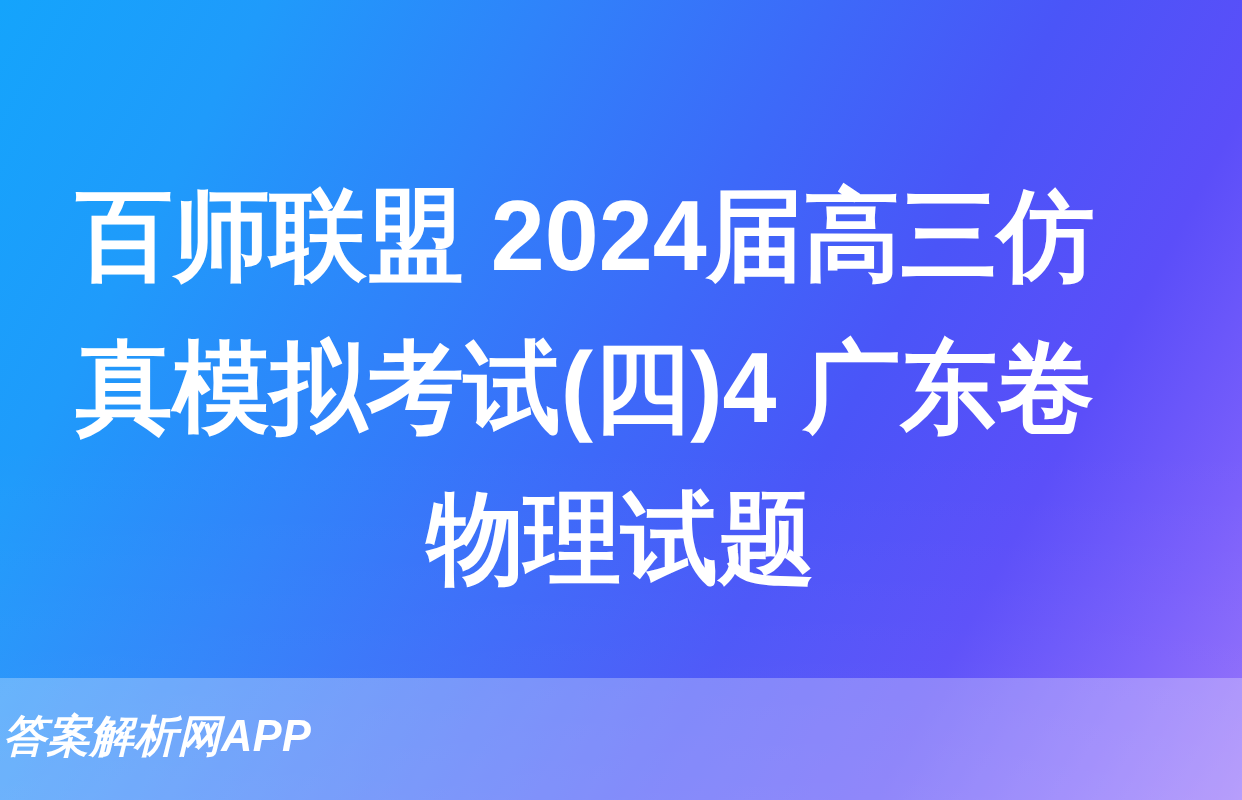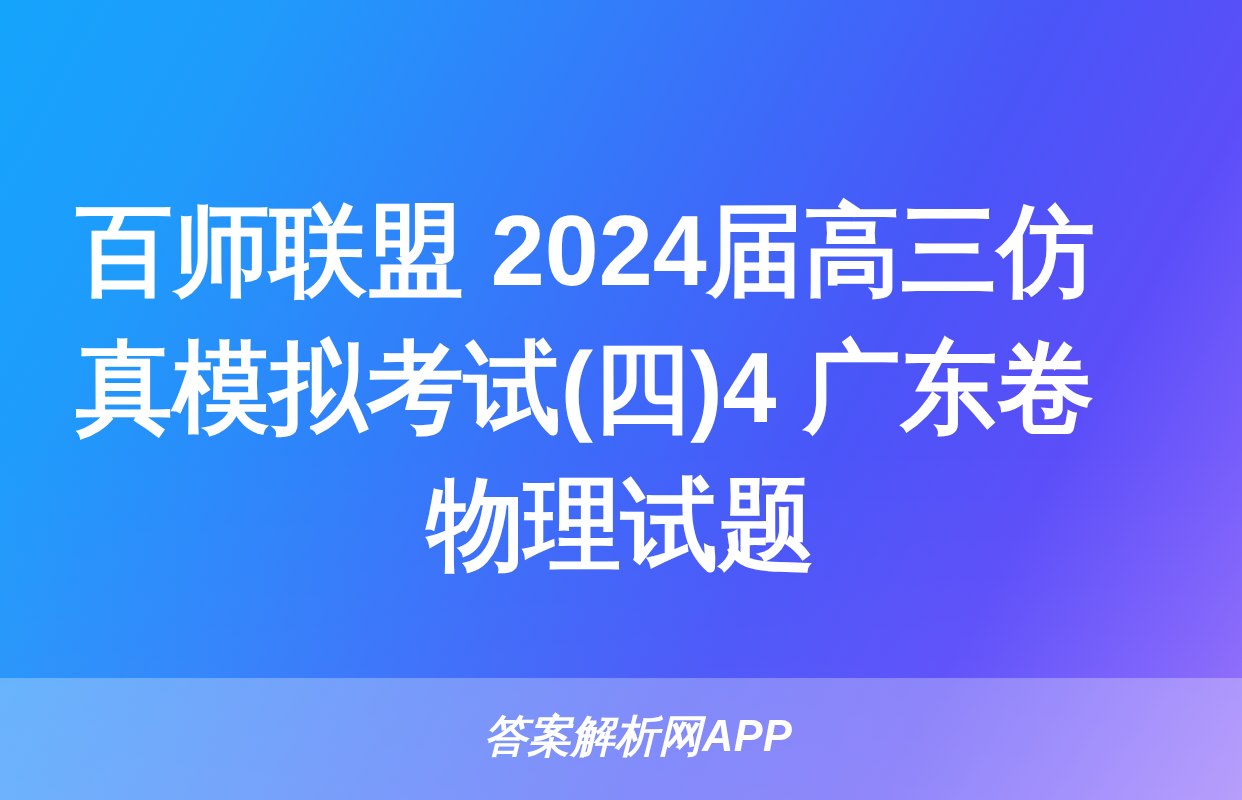--- a/index.html
+++ b/index.html
@@ -57,21 +57,21 @@
   
   .title-block {
     position: absolute;
     left: 0;
     right: 0;
     top: 168px;
     height: 440px;
     display: flex;
     flex-direction: column;
     align-items: center;
-    justify-content: center;
+    justify-content: space-between;
     padding: 0 40px;
     box-sizing: border-box;
   }
 
   .title-line {
     display: block;
     width: 100%;
     text-align: center;
     color: #ffffff;
     font-size: 100px;
@@ -91,22 +91,20 @@
 
   
   .watermark {
     position: absolute;
     left: 0;
     right: 0;
     top: 706px;
     height: 60px;
     display: flex;
     align-items: center;
-    justify-content: center;
-    padding-left: 35px;
   }
 
   .watermark-text {
     color: #ffffff;
     font-size: 44px;
     line-height: 56px;
     font-weight: 700;
     font-style: italic;
     letter-spacing: 0.5px;
     white-space: nowrap;

